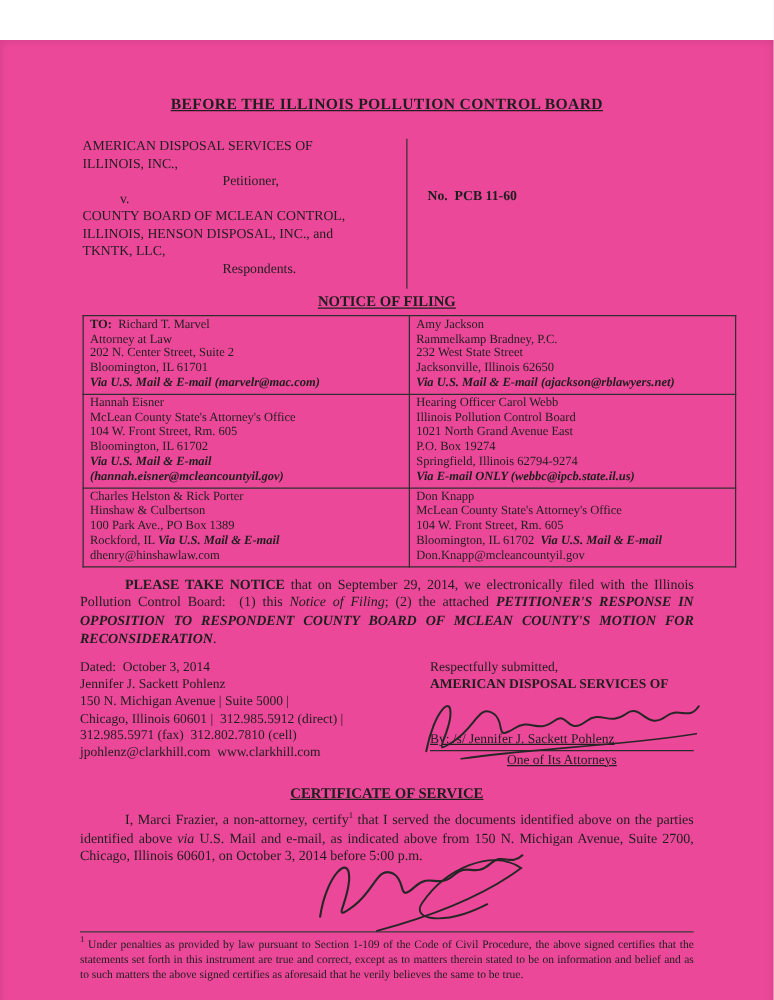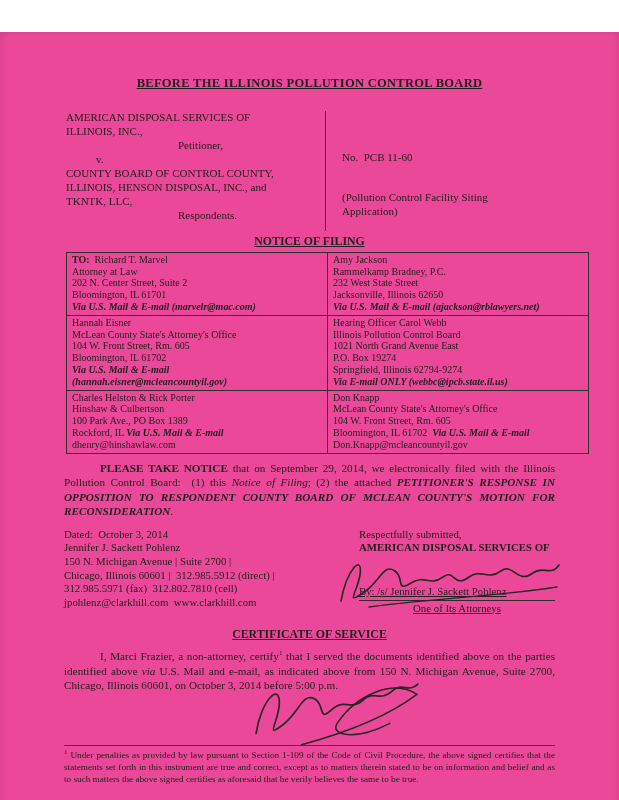--- a/index.html
+++ b/index.html
@@ -18,34 +18,34 @@
   .ind-role { padding-left: 112px; }
   .ind-v    { padding-left: 30px; }
 
   .title { padding-top: 44px; text-align: center; font-weight: bold;
            text-decoration: underline; font-size: 12.5px; letter-spacing: .3px; }
 
   .caption { display: flex; margin: 20px 64px 0 66px; font-size: 11px; line-height: 1.18; }
   .cap-left { width: 260px; border-right: 1.3px solid #333; padding-bottom: 8px; }
   .cap-left div { margin-bottom: 1px; }
   .cap-right { padding-left: 16px; }
-  .case-no { font-weight: normal; margin-top: 40px; }
+  .case-no { font-weight: bold; margin-top: 40px; }
   .case-desc { margin-top: 26px; line-height: 1.3; }
 
   .heading { text-align: center; font-weight: bold; text-decoration: underline;
              font-size: 11.8px; margin-top: 3px; }
 
   table.svc { border-collapse: collapse; margin: 3px 0 0 66px; }
   .svc td { border: 1.2px solid #2f2f2f; width: 261px; padding: 1px 5px 2px;
             font-size: 10px; line-height: 1.18; vertical-align: top; }
 
   .para { margin: 7px 64px 0; font-size: 11.2px; line-height: 1.3;
           text-align: justify; text-indent: 36px; }
 
-  .sig-row { display: flex; margin: 9px 64px 0; gap: 15px; }
+  .sig-row { display: flex; margin: 9px 64px 0; }
   .sig-left { width: 276px; font-size: 10.8px; line-height: 1.26; }
   .sig-right { flex: 1; font-size: 10.8px; line-height: 1.26; position: relative; padding-left: 4px; }
   .by-wrap { position: relative; margin-top: 30px; text-decoration: underline; }
   .by-line { border-bottom: 1.2px solid #2b2b2b; padding-bottom: 1px; }
   .by-sig  { position: absolute; right: -8px; top: -36px; pointer-events: none; }
   .att-cap { text-align: center; margin-top: 1px; text-decoration: underline; }
 
   .cert-h { margin-top: 12px; }
   .cert-wrap { position: relative; height: 96px; }
   .cert-sig { position: absolute; left: 240px; top: 18px; transform: rotate(-6deg); pointer-events: none; }
@@ -60,31 +60,27 @@
 <div class="page">
 
   <div class="title">BEFORE THE ILLINOIS POLLUTION CONTROL BOARD</div>
 
   <div class="caption">
     <div class="cap-left">
         <div>AMERICAN DISPOSAL SERVICES OF</div>
         <div>ILLINOIS, INC.,</div>
         <div class="ind-role">Petitioner,</div>
         <div class="ind-v">v.</div>
-        <div>COUNTY BOARD OF CONTROL COUNTY,</div>
+        <div>COUNTY BOARD OF MCLEAN CONTROL,</div>
         <div>ILLINOIS, HENSON DISPOSAL, INC., and</div>
         <div>TKNTK, LLC,</div>
         <div class="ind-role">Respondents.</div>
       </div>
     <div class="cap-right">
       <div class="case-no">No.&nbsp; PCB 11-60</div>
-      <div class="case-desc">
-          <div>(Pollution Control Facility Siting</div>
-          <div>Application)</div>
-        </div>
     </div>
   </div>
 
   <div class="heading">NOTICE OF FILING</div>
 
   <table class="svc">
     <tbody>
         <tr>
       <td>
             <div><span class="b">TO:</span><span>&nbsp; Richard T. Marvel</span></div>
@@ -137,21 +133,21 @@
     </tr>
   </tbody>
     </table>
 
   <p class="para"><span class="b">PLEASE TAKE NOTICE</span><span> that on September 29, 2014, we electronically filed with the Illinois Pollution Control Board:&nbsp; (1) this </span><span class="i">Notice of Filing</span><span>; (2) the attached </span><span class="bi">PETITIONER'S RESPONSE IN OPPOSITION TO RESPONDENT COUNTY BOARD OF MCLEAN COUNTY'S MOTION FOR RECONSIDERATION</span><span>.</span></p>
 
   <div class="sig-row">
     <div class="sig-left">
         <div>Dated:&nbsp; October 3, 2014</div>
         <div>Jennifer J. Sackett Pohlenz</div>
-        <div>150 N. Michigan Avenue | Suite 2700 |</div>
+        <div>150 N. Michigan Avenue | Suite 5000 |</div>
         <div>Chicago, Illinois 60601 |&nbsp; 312.985.5912 (direct) |</div>
         <div>312.985.5971 (fax)&nbsp; 312.802.7810 (cell)</div>
         <div>jpohlenz@clarkhill.com&nbsp; www.clarkhill.com</div>
       </div>
     <div class="sig-right">
       <div>Respectfully submitted,</div>
       <div class="b">
           <div>AMERICAN DISPOSAL SERVICES OF</div>
         </div>
       <div class="by-wrap">

